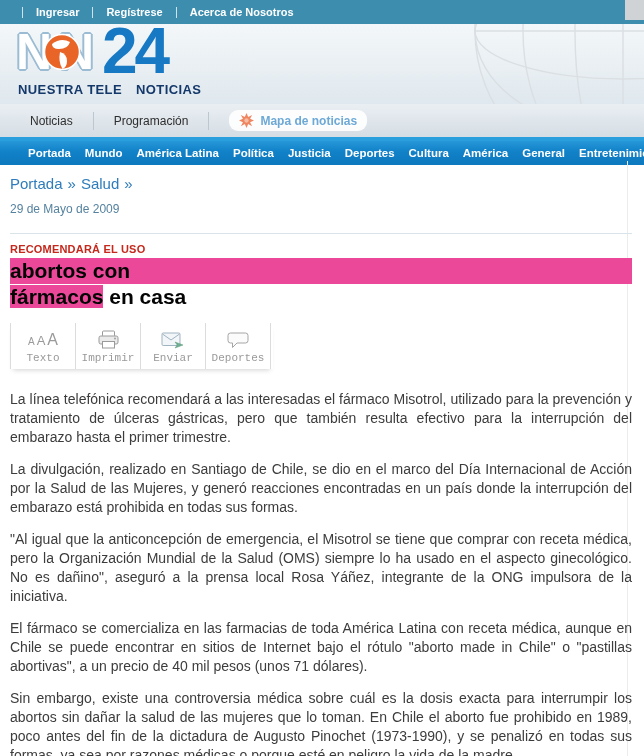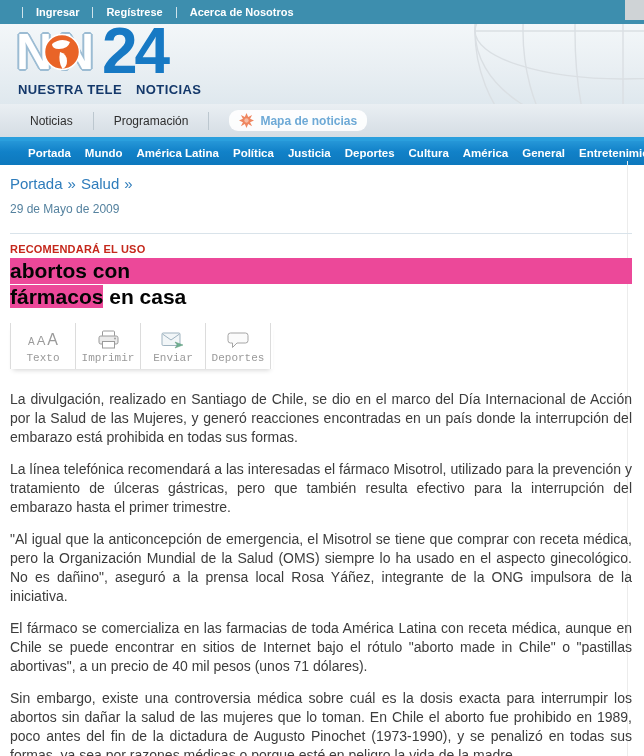--- a/index.html
+++ b/index.html
@@ -202,20 +202,20 @@
       <div class="tool-icon">
         <svg width="22" height="17" viewBox="0 0 22 17">
           <path d="M3.5 1 h15 a2.5 2.5 0 0 1 2.5 2.5 v5 a2.5 2.5 0 0 1 -2.5 2.5 h-8.5 l-4.5 4.5 v-4.5 h-2 a2.5 2.5 0 0 1 -2.5 -2.5 v-5 a2.5 2.5 0 0 1 2.5 -2.5 z" fill="#fbfbfb" stroke="#a5a5a5"></path>
         </svg>
       </div>
       <div class="tool-label">Deportes</div>
     </div>
   </div>
 
   <div class="body-text">
+    <p>La línea telefónica recomendará a las interesadas el fármaco Misotrol, utilizado para la prevención y tratamiento de úlceras gástricas, pero que también resulta efectivo para la interrupción del embarazo hasta el primer trimestre.</p>
     <p>La divulgación, realizado en Santiago de Chile, se dio en el marco del Día Internacional de Acción por la Salud de las Mujeres, y generó reacciones encontradas en un país donde la interrupción del embarazo está prohibida en todas sus formas.</p>
-    <p>La línea telefónica recomendará a las interesadas el fármaco Misotrol, utilizado para la prevención y tratamiento de úlceras gástricas, pero que también resulta efectivo para la interrupción del embarazo hasta el primer trimestre.</p>
     <p>"Al igual que la anticoncepción de emergencia, el Misotrol se tiene que comprar con receta médica, pero la Organización Mundial de la Salud (OMS) siempre lo ha usado en el aspecto ginecológico. No es dañino", aseguró a la prensa local Rosa Yáñez, integrante de la ONG impulsora de la iniciativa.</p>
     <p>El fármaco se comercializa en las farmacias de toda América Latina con receta médica, aunque en Chile se puede encontrar en sitios de Internet bajo el rótulo "aborto made in Chile" o "pastillas abortivas", a un precio de 40 mil pesos (unos 71 dólares).</p>
     <p>Sin embargo, existe una controversia médica sobre cuál es la dosis exacta para interrumpir los abortos sin dañar la salud de las mujeres que lo toman. En Chile el aborto fue prohibido en 1989, poco antes del fin de la dictadura de Augusto Pinochet (1973-1990), y se penalizó en todas sus formas, ya sea por razones médicas o porque esté en peligro la vida de la madre.</p>
   </div>
 
 </div>
 
 </body></html>

